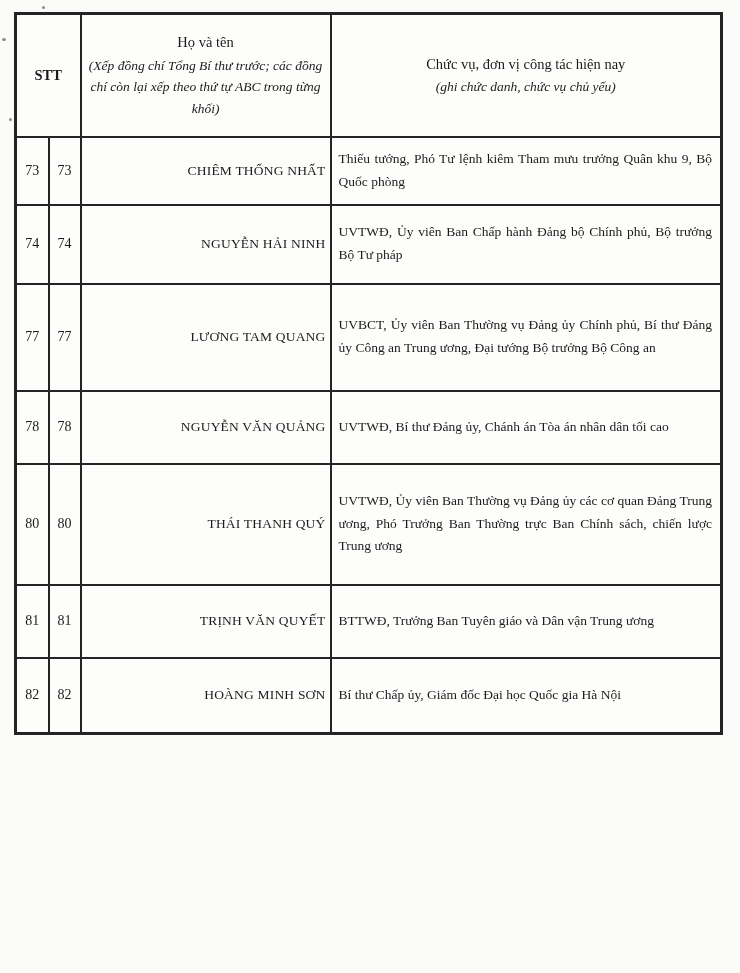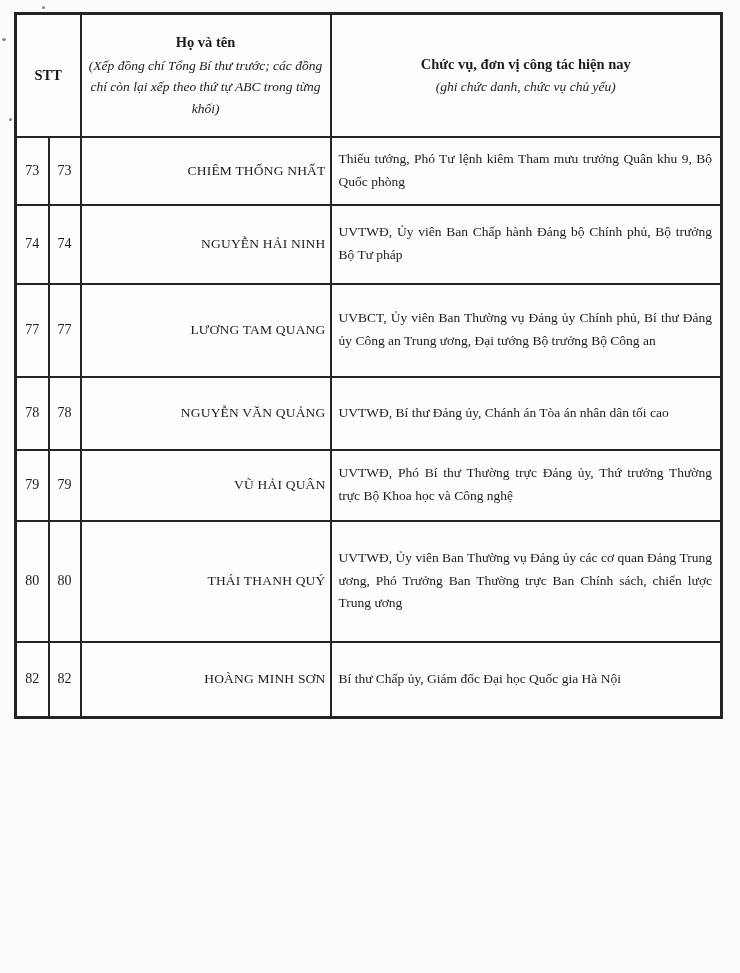--- a/index.html
+++ b/index.html
@@ -35,21 +35,21 @@
   th, td {
     vertical-align: middle;
     overflow: hidden;
   }
   th {
     text-align: center;
     font-weight: normal;
     padding: 4px 6px;
   }
   .h-title {
-    font-weight: bold;
+    font-weight: normal;
     font-size: 14.5px;
     line-height: 1.55;
   }
   .h-note {
     font-style: italic;
     font-size: 13.5px;
     line-height: 1.6;
     margin-top: 1px;
   }
   .h-stt {
@@ -119,43 +119,43 @@
         <td class="num">73</td>
         <td class="name">CHIÊM THỐNG NHẤT</td>
         <td class="pos">Thiếu tướng, Phó Tư lệnh kiêm Tham mưu trưởng Quân khu 9, Bộ Quốc phòng</td>
       </tr>
       <tr style="height:79px">
         <td class="num">74</td>
         <td class="num">74</td>
         <td class="name">NGUYỄN HẢI NINH</td>
         <td class="pos">UVTWĐ, Ủy viên Ban Chấp hành Đảng bộ Chính phủ, Bộ trưởng Bộ Tư pháp</td>
       </tr>
-      <tr style="height:93px">
+      <tr style="height:107px">
         <td class="num">77</td>
         <td class="num">77</td>
         <td class="name">LƯƠNG TAM QUANG</td>
         <td class="pos">UVBCT, Ủy viên Ban Thường vụ Đảng ủy Chính phủ, Bí thư Đảng ủy Công an Trung ương, Đại tướng Bộ trưởng Bộ Công an</td>
       </tr>
       <tr style="height:73px">
         <td class="num">78</td>
         <td class="num">78</td>
         <td class="name">NGUYỄN VĂN QUẢNG</td>
         <td class="pos">UVTWĐ, Bí thư Đảng ủy, Chánh án Tòa án nhân dân tối cao</td>
       </tr>
-      <tr style="height:71px">
-        <td class="num">79</td>
-        <td class="num">79</td>
-        <td class="name">VŨ HẢI QUÂN</td>
-        <td class="pos">UVTWĐ, Phó Bí thư Thường trực Đảng ủy, Thứ trưởng Thường trực Bộ Khoa học và Công nghệ</td>
-      </tr>
       <tr style="height:121px">
         <td class="num">80</td>
         <td class="num">80</td>
         <td class="name">THÁI THANH QUÝ</td>
         <td class="pos">UVTWĐ, Ủy viên Ban Thường vụ Đảng ủy các cơ quan Đảng Trung ương, Phó Trưởng Ban Thường trực Ban Chính sách, chiến lược Trung ương</td>
+      </tr>
+      <tr style="height:73px">
+        <td class="num">81</td>
+        <td class="num">81</td>
+        <td class="name">TRỊNH VĂN QUYẾT</td>
+        <td class="pos">BTTWĐ, Trưởng Ban Tuyên giáo và Dân vận Trung ương</td>
       </tr>
       <tr style="height:76px">
         <td class="num">82</td>
         <td class="num">82</td>
         <td class="name">HOÀNG MINH SƠN</td>
         <td class="pos">Bí thư Chấp ủy, Giám đốc Đại học Quốc gia Hà Nội</td>
       </tr>
     </tbody>
   </table>
 </div>

